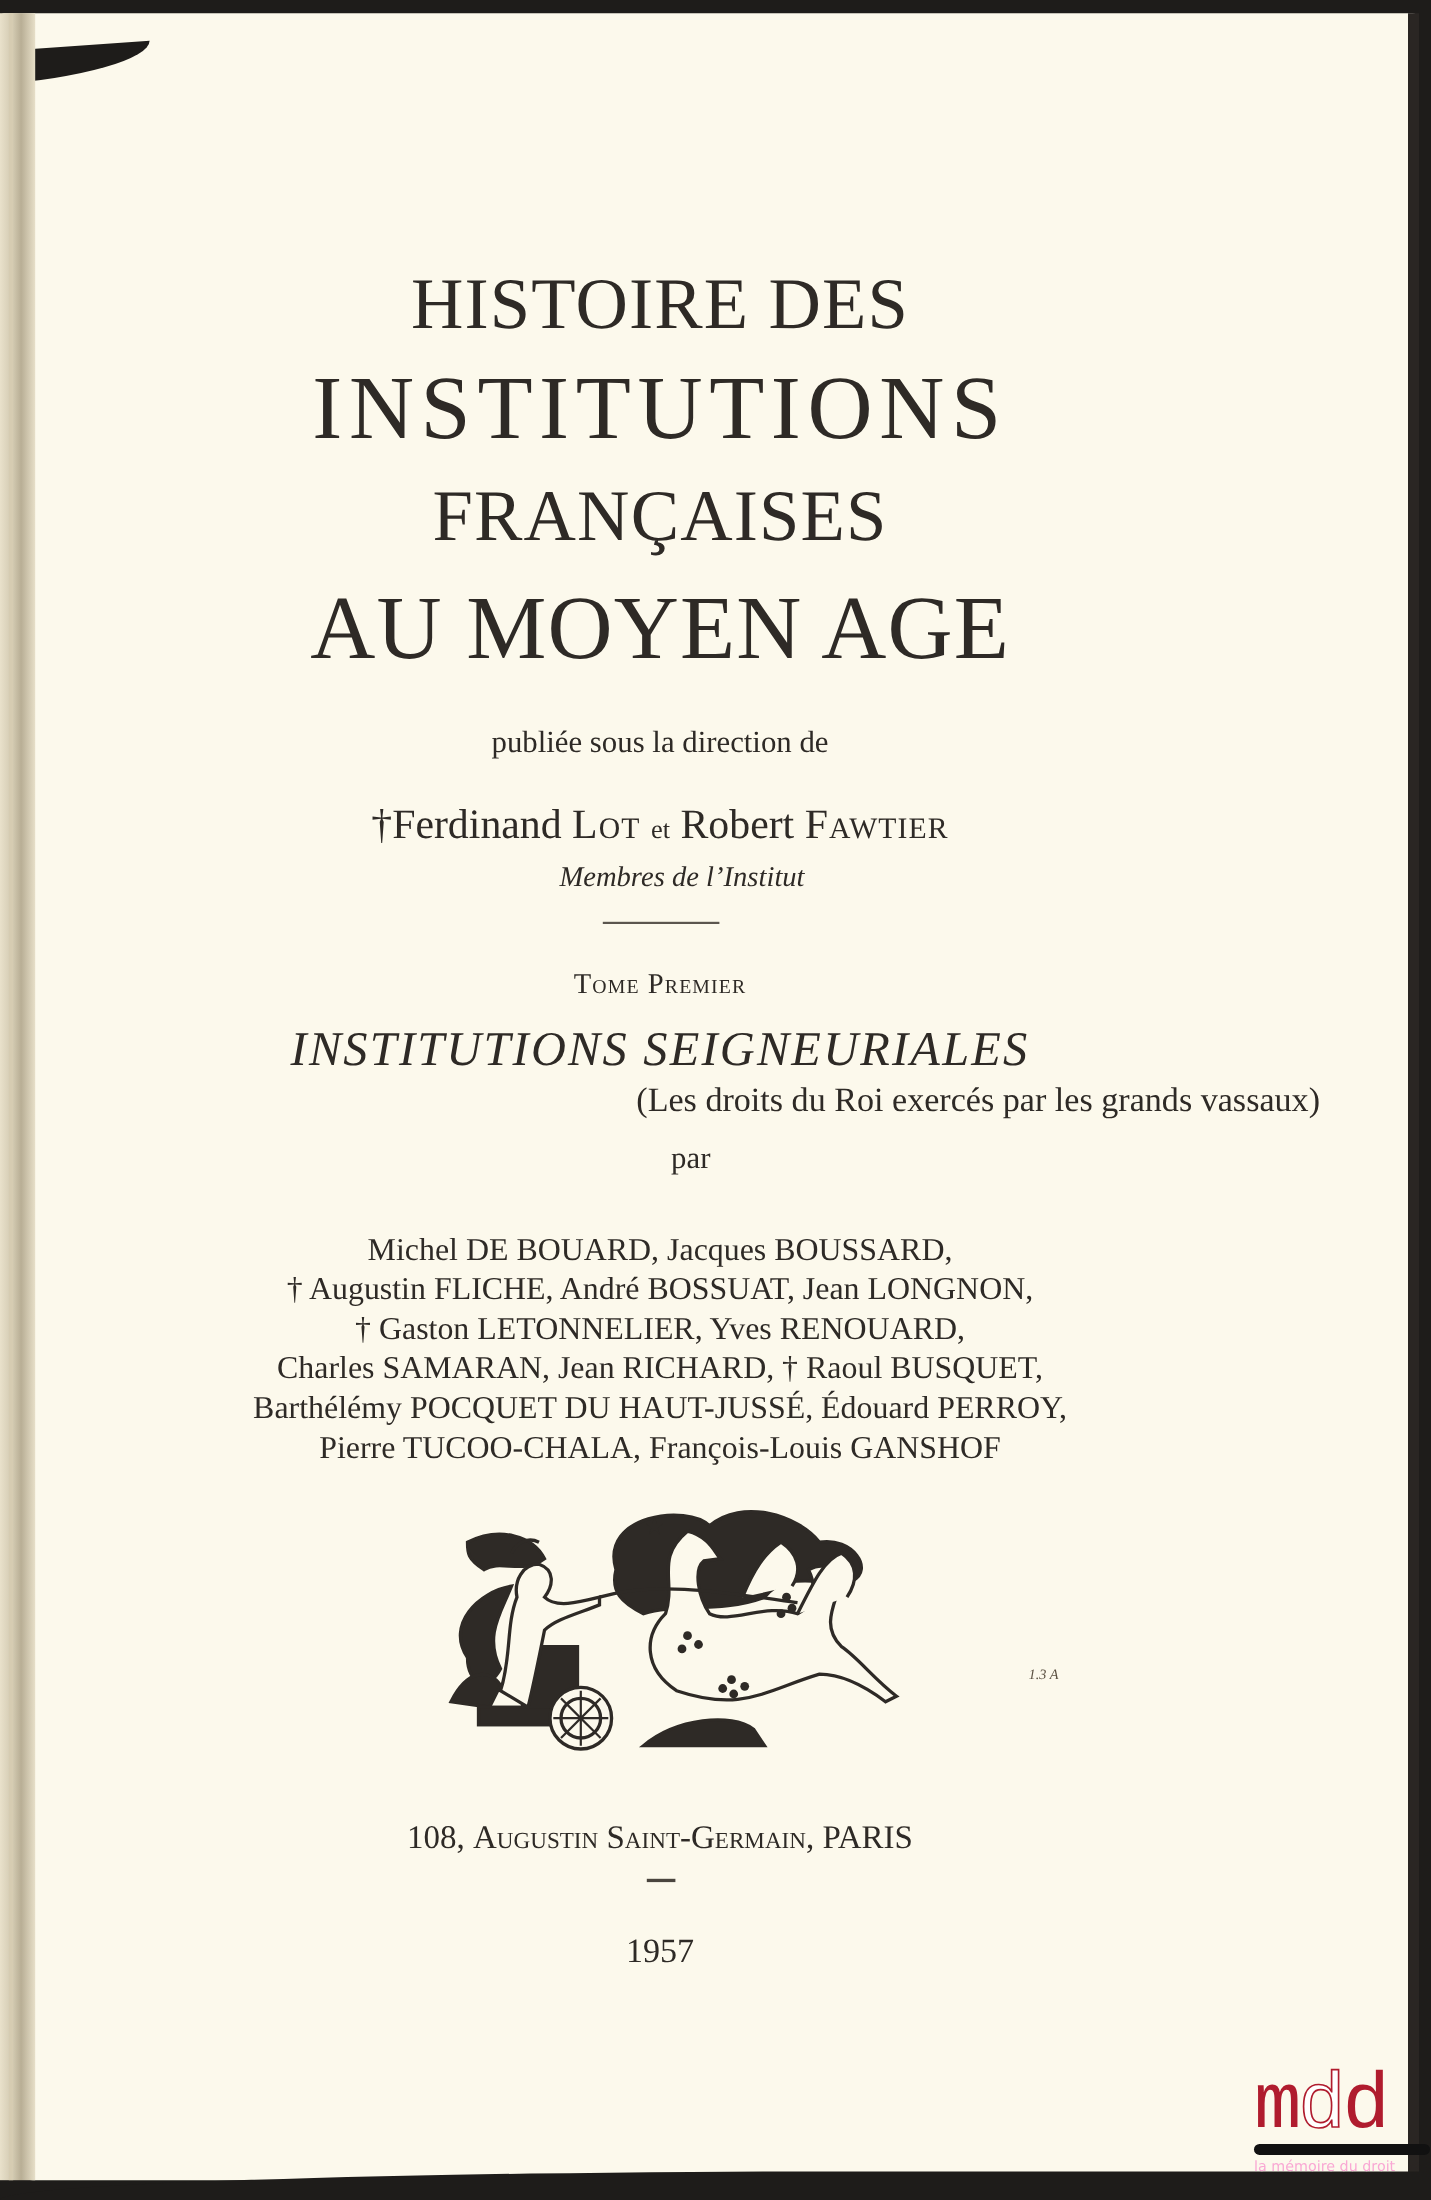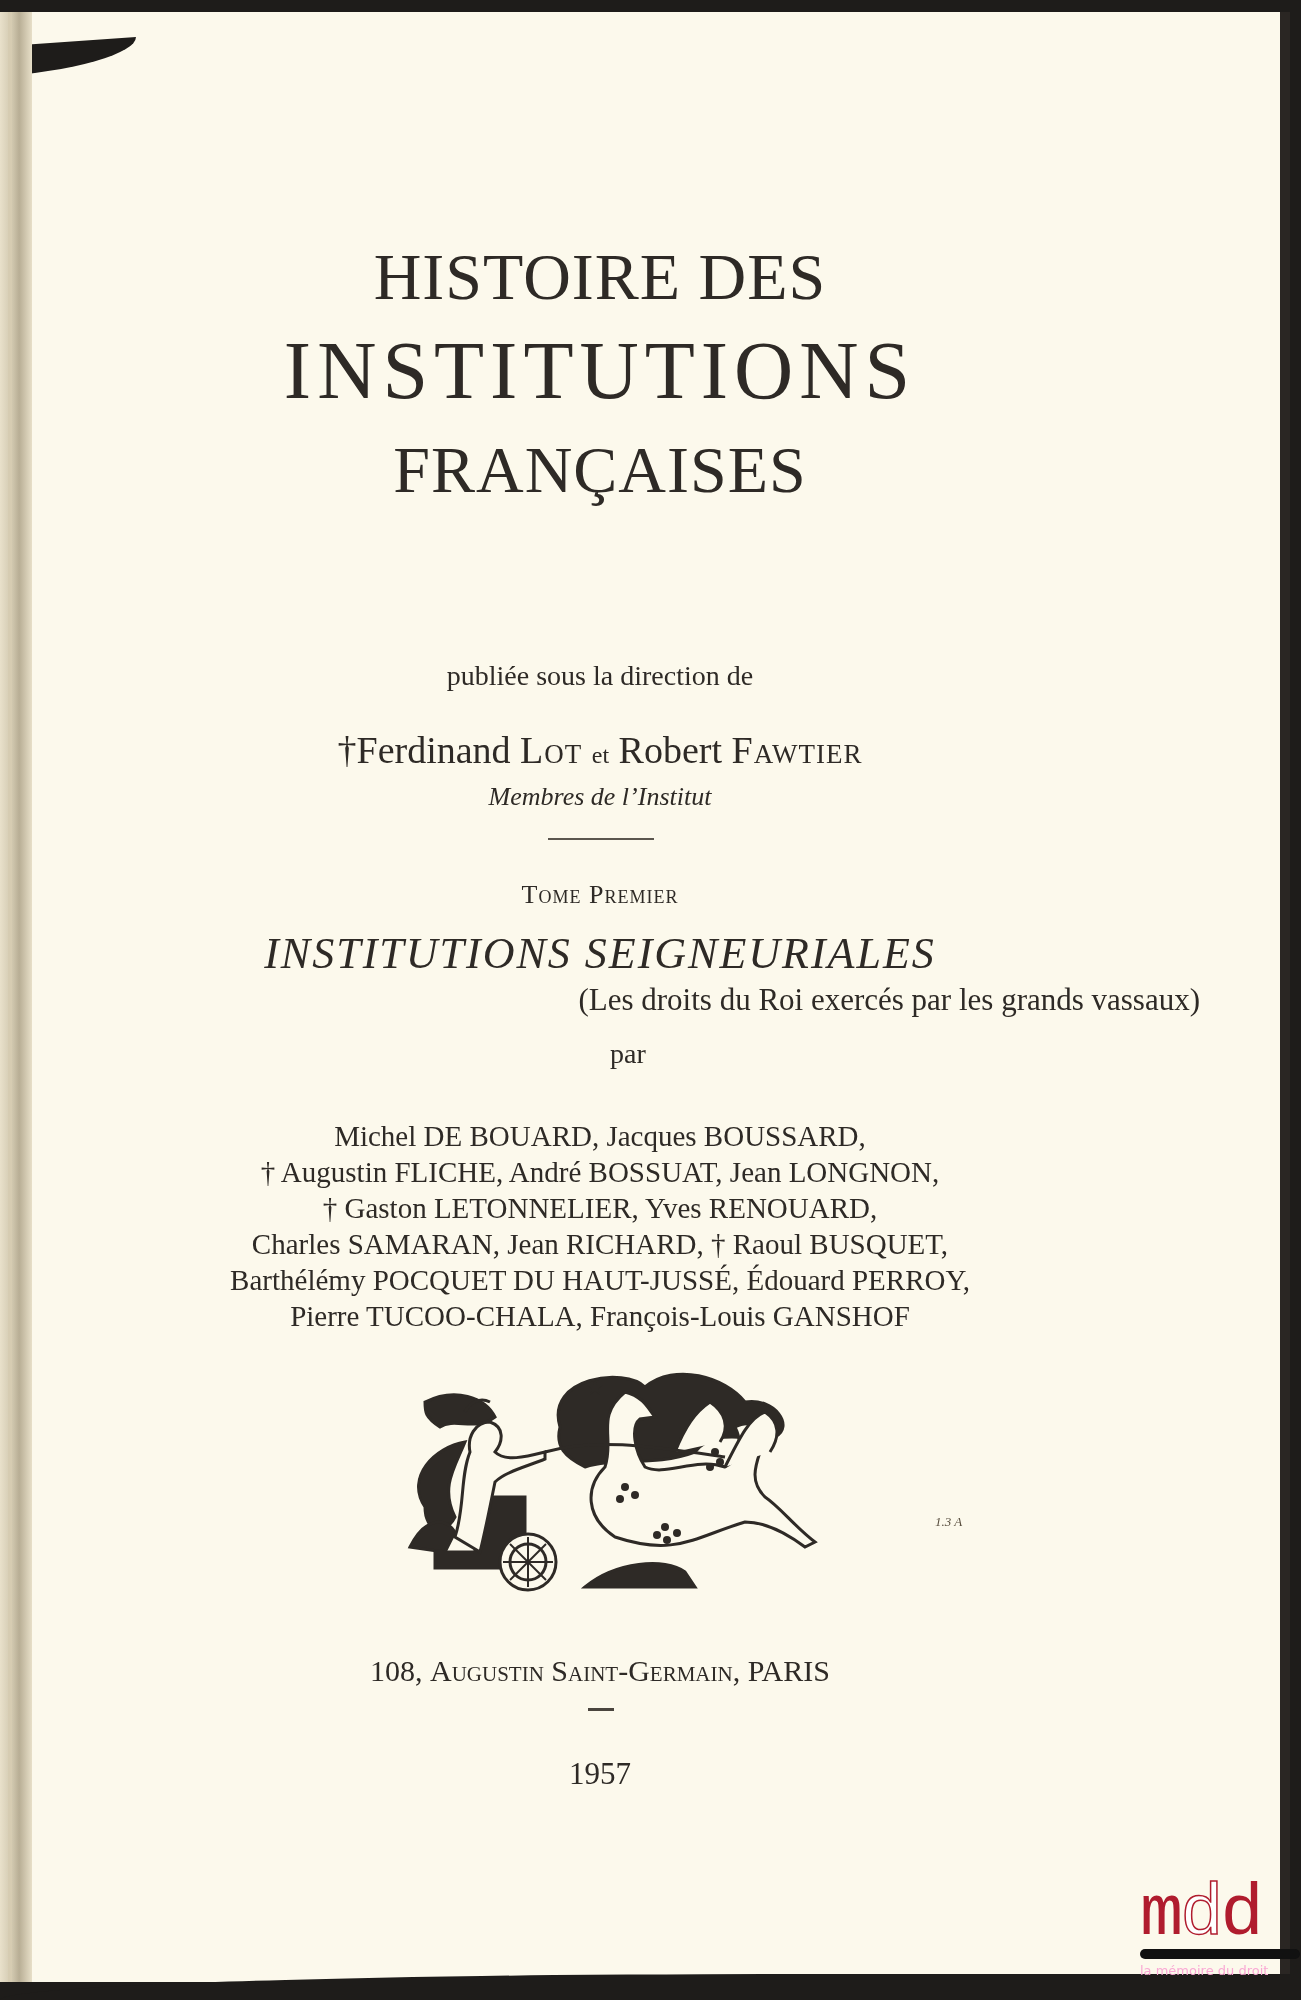--- a/index.html
+++ b/index.html
@@ -34,21 +34,21 @@
   }
   .c { position:absolute; left:0; width:1200px; text-align:center; }
   .t1 { top:232px; font-size:66px; letter-spacing:1px; line-height:1; }
   .t2 { top:318px; font-size:82px; letter-spacing:6px; line-height:1; }
   .t3 { top:425px; font-size:66px; letter-spacing:1px; line-height:1; }
   .t4 { top:518px; font-size:82px; letter-spacing:1px; line-height:1; }
   .pub { top:648px; font-size:28px; }
   .dirs { top:716px; font-size:38px; }
   .dirs .sc { font-variant:small-caps; letter-spacing:1px; }
   .dirs .et { font-size:24px; }
-  .members { top:770px; font-size:26px; font-style:italic; }
+  .members { top:770px; font-size:26px; font-style:italic;padding-left:20px; }
   .rule1 { position:absolute; top:826px; left:548px; width:106px; border-top:2px solid #5b564e; }
   .tome { top:868px; font-size:26px; font-variant:small-caps; letter-spacing:1px; }
   .subtitle { top:916px; font-size:44px; font-style:italic; letter-spacing:2px; }
   .paren { top:970px; font-size:31px;text-align:right; }
   .par { top:1026px; font-size:28px;padding-left:28px; }
   .authors { top:1082px; font-size:29px; line-height:36px;margin-top:24px; }
   .authors div { white-space:nowrap; }
   .vignette { position:absolute; left:395px; top:1345px; width:440px; height:240px; }
   .scribble { position:absolute; left:935px; top:1502px; font-size:13px; color:#5a5040; font-style:italic; }
   .publisher { top:1592px; font-size:38px; letter-spacing:1px; }
@@ -67,20 +67,21 @@
 
 <div class="page">
   <div class="gutter">
       <div class="gutter-edge"></div>
     </div>
   <div class="right-edge"></div>
 
   <div class="c t1">HISTOIRE DES</div>
   <div class="c t2">INSTITUTIONS</div>
   <div class="c t3">FRANÇAISES</div>
+  <div class="c t4">AU MOYEN AGE</div>
 
   <div class="c pub">publiée sous la direction de</div>
   <div class="c dirs">
     <span>†</span><span>Ferdinand</span>
     <span class="sc">Lot</span>
     <span class="et">et</span>
     <span>Robert</span>
     <span class="sc">Fawtier</span>
   </div>
   <div class="c members">Membres de l’Institut</div>

